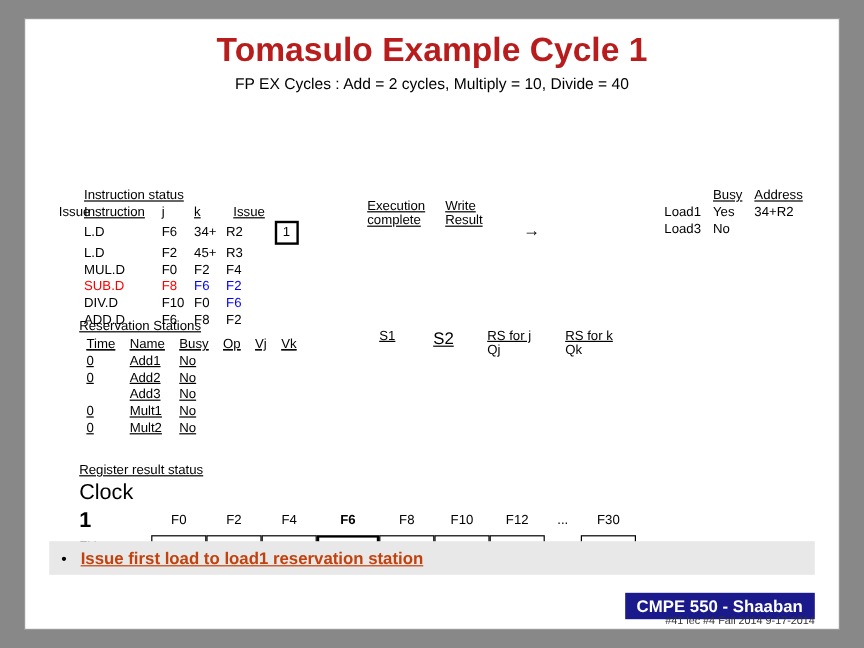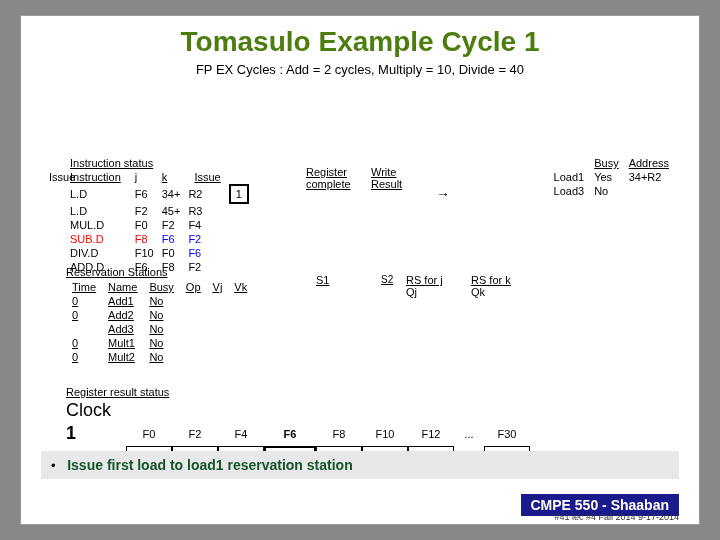--- a/index.html
+++ b/index.html
@@ -18,21 +18,21 @@
       position: absolute;
       top: 15px;
       left: 20px;
       padding: 10px 15px;
       border: 1px solid #999;
     }
     h1 {
       text-align: center;
       font-size: 28px;
       font-weight: bold;
-      color: #4d7c0f;
+      color: #b91c1c;
       margin-bottom: 4px;
       font-family: Arial, sans-serif;
     }
     .subtitle {
       text-align: center;
       font-size: 13px;
       margin-bottom: 8px;
       color: #000;
     }
     .issue-label {
@@ -132,23 +132,24 @@
     .bullet-section {
       position: absolute;
       bottom: 45px;
       left: 20px;
       right: 20px;
       background: #e8e8e8;
       padding: 6px 10px;
       font-size: 13px;
     }
     .bullet-text {
-      color: #14532d;
+      color: #c2410c;
       font-weight: bold;
       font-size: 14px;
+      text-decoration: underline;
     }
     .cmpe-badge {
       position: absolute;
       bottom: 8px;
       right: 20px;
       background: #1a1a8c;
       color: #fff;
       padding: 3px 10px;
       font-size: 14px;
       font-weight: bold;
@@ -228,21 +229,21 @@
           <td style="padding-left:10px;">F6</td>
           <td>F8</td>
           <td>F2</td>
           <td></td>
         </tr>
       </tbody>
     </table>
   </div>
 
   <div style="position:absolute; left:285px; top:150px; font-size:11px;">
-    <span class="underline">Register</span><br>
+    <span class="underline">Execution</span><br>
     <span class="underline">complete</span>
   </div>
   <div style="position:absolute; left:350px; top:150px; font-size:11px;">
     <span class="underline">Write</span><br>
     <span class="underline">Result</span>
   </div>
 
   <div style="position:absolute; left:415px; top:168px; font-size:14px; color:#000;">→</div>
 
   <div class="load-buffers">
@@ -323,21 +324,21 @@
           <td></td>
           <td></td>
         </tr>
       </tbody>
     </table>
   </div>
 
   <div style="position:absolute; left:295px; top:258px; font-size:11px;">
     <span class="underline">S1</span>
   </div>
-  <div style="position:absolute; left:360px; top:258px; font-size:10px;">
+  <div style="position:absolute; left:340px; top:258px; font-size:14px;">
     <span class="underline">S2</span>
   </div>
   <div style="position:absolute; left:385px; top:258px; font-size:11px;">
     <span class="underline">RS for j</span><br>
     <span>Qj</span>
   </div>
   <div style="position:absolute; left:450px; top:258px; font-size:11px;">
     <span class="underline">RS for k</span><br>
     <span>Qk</span>
   </div>

